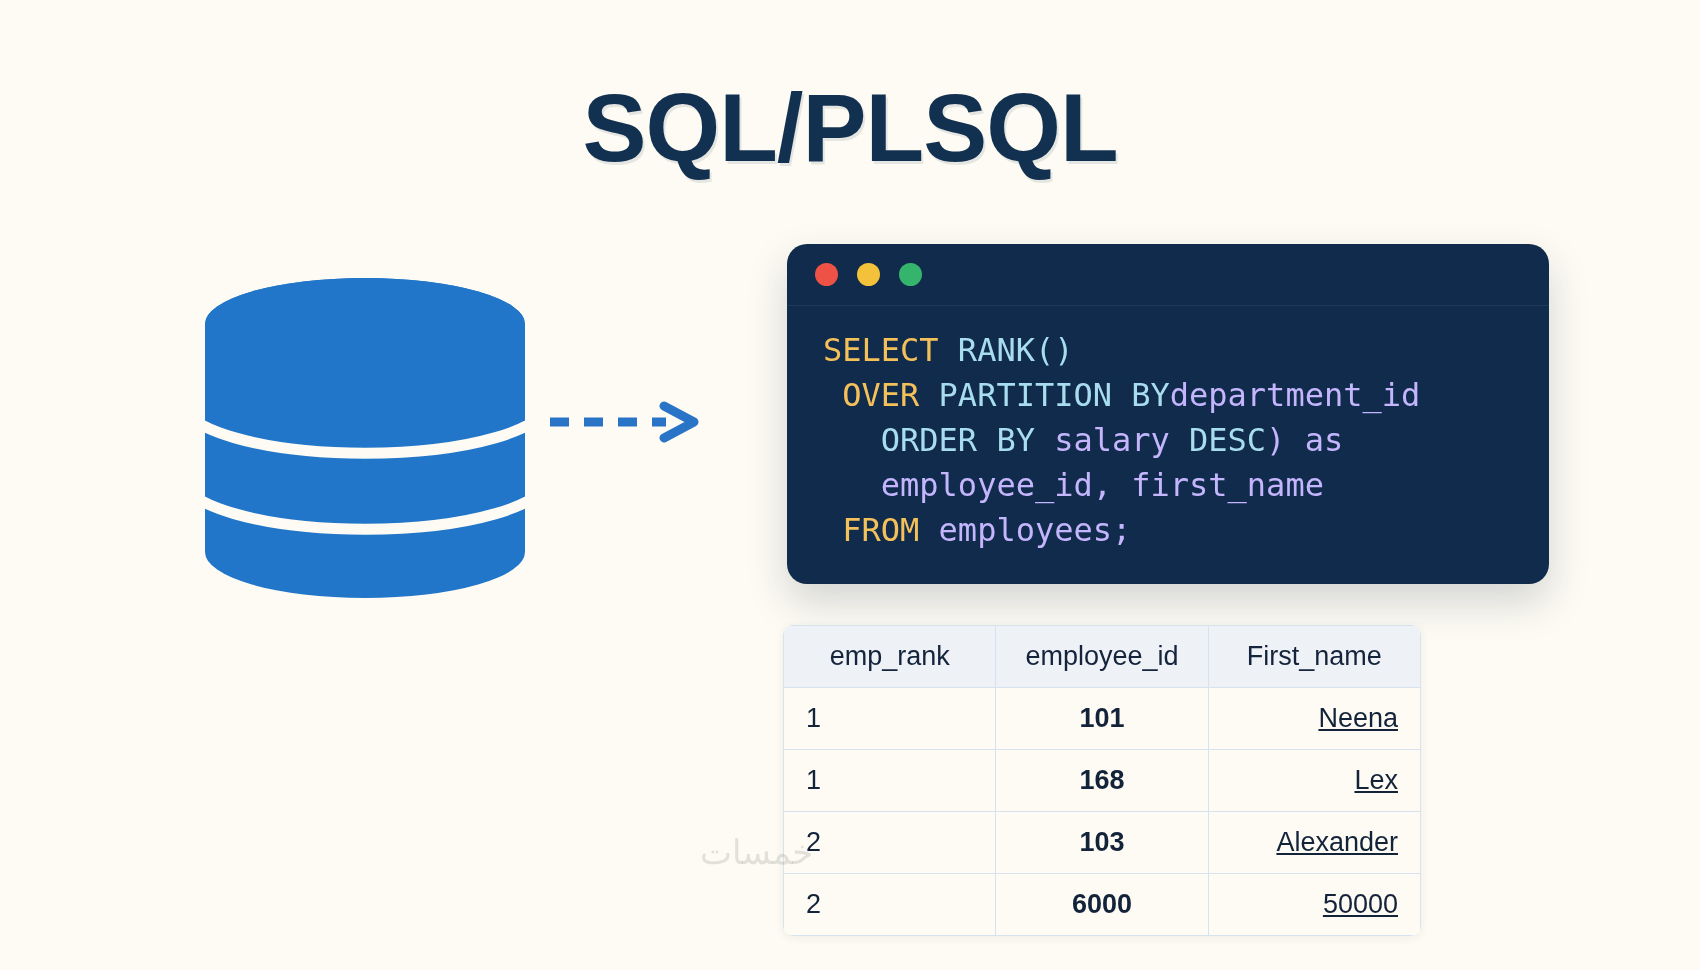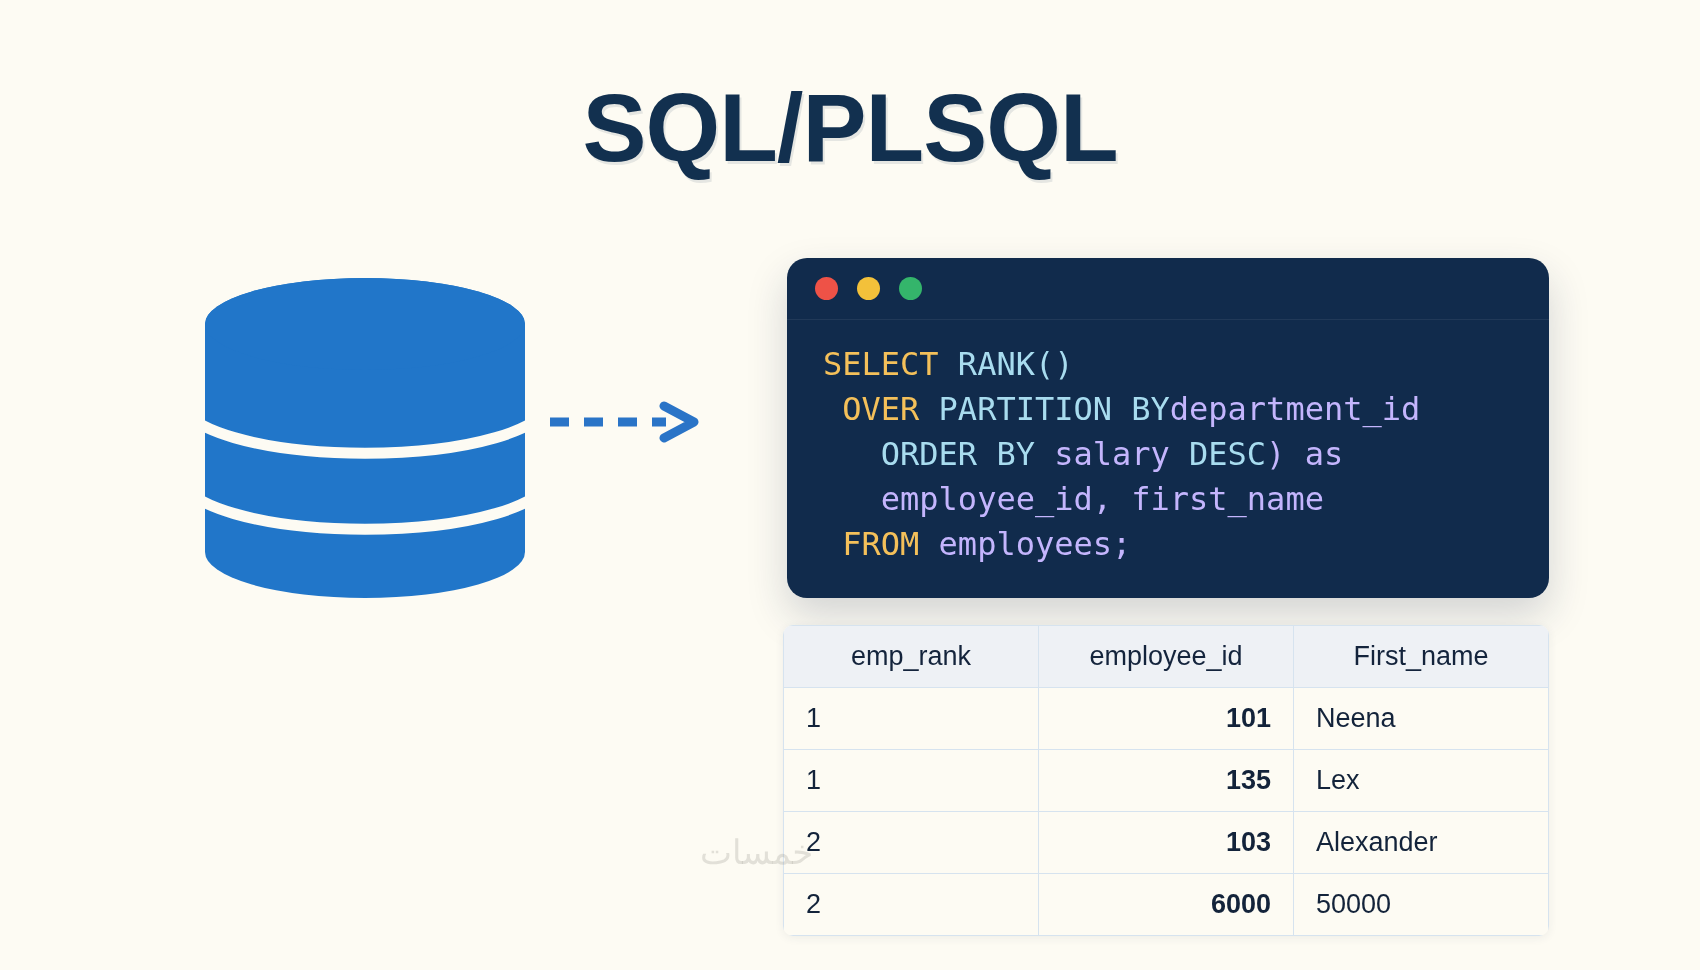--- a/index.html
+++ b/index.html
@@ -55,21 +55,21 @@
     left: 548px;
     top: 398px;
     width: 160px;
     height: 46px;
   }
 
   
   #code-window {
     position: absolute;
     left: 787px;
-    top: 258px;
+    top: 244px;
     width: 762px;
     height: 340px;
     background: #112b4c;
     border-radius: 20px;
     box-shadow: 0 18px 40px rgba(20,40,70,0.18);
     overflow: hidden;
   }
   #window-titlebar {
     height: 62px;
     display: flex;
@@ -100,21 +100,21 @@
   .code-line { white-space: pre; }
   .kw-orange { color: #f4c05a; }
   .kw-blue   { color: #a8dcef; }
   .kw-plain  { color: #c4b5fd; }
 
   
   #results-table {
     position: absolute;
     left: 783px;
     top: 625px;
-    width: 766px;
+    width: 638px;
     border-collapse: collapse;
     background: #fdfbf3;
     border-radius: 10px;
     overflow: hidden;
     box-shadow: 0 2px 10px rgba(40,60,90,0.07);
     table-layout: fixed;
   }
   #results-table th,
   #results-table td {
     border: 1px solid #d6e3ef;
@@ -129,26 +129,27 @@
     font-weight: 400;
     text-align: center;
     font-size: 27px;
     color: #14243c;
   }
   #results-table tbody td.col-rank {
     text-align: left;
     font-weight: 400;
   }
   #results-table tbody td.col-id {
+    text-align: center;
+    font-weight: 700;
+  }
+  #results-table tbody td.col-name {
     text-align: right;
-    font-weight: 700;
-  }
-  #results-table tbody td.col-name {
-    text-align: left;
     font-weight: 400;
+    text-decoration: underline;
   }
 
   
   #watermark {
     position: absolute;
     left: 700px;
     top: 824px;
     font-size: 34px;
     color: rgba(120,120,110,0.20);
     letter-spacing: 2px;
@@ -205,21 +206,21 @@
       </tr>
     </thead>
     <tbody id="results-body">
         <tr>
           <td class="col-rank">1</td>
           <td class="col-id">101</td>
           <td class="col-name">Neena</td>
         </tr>
         <tr>
           <td class="col-rank">1</td>
-          <td class="col-id">135</td>
+          <td class="col-id">168</td>
           <td class="col-name">Lex</td>
         </tr>
         <tr>
           <td class="col-rank">2</td>
           <td class="col-id">103</td>
           <td class="col-name">Alexander</td>
         </tr>
         <tr>
           <td class="col-rank">2</td>
           <td class="col-id">6000</td>

